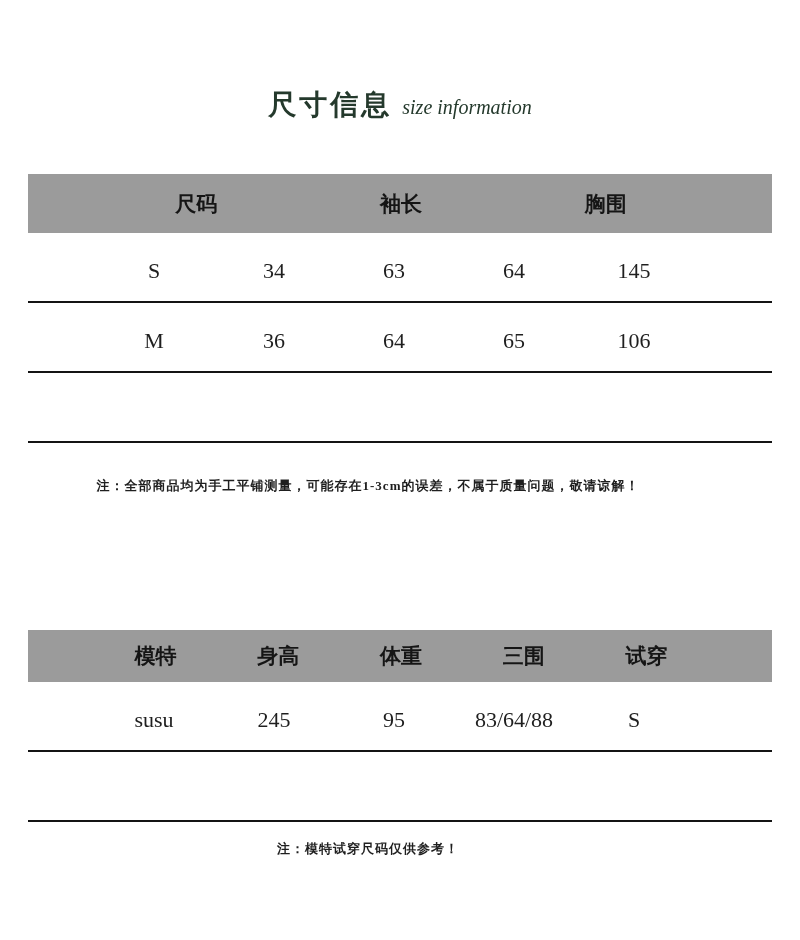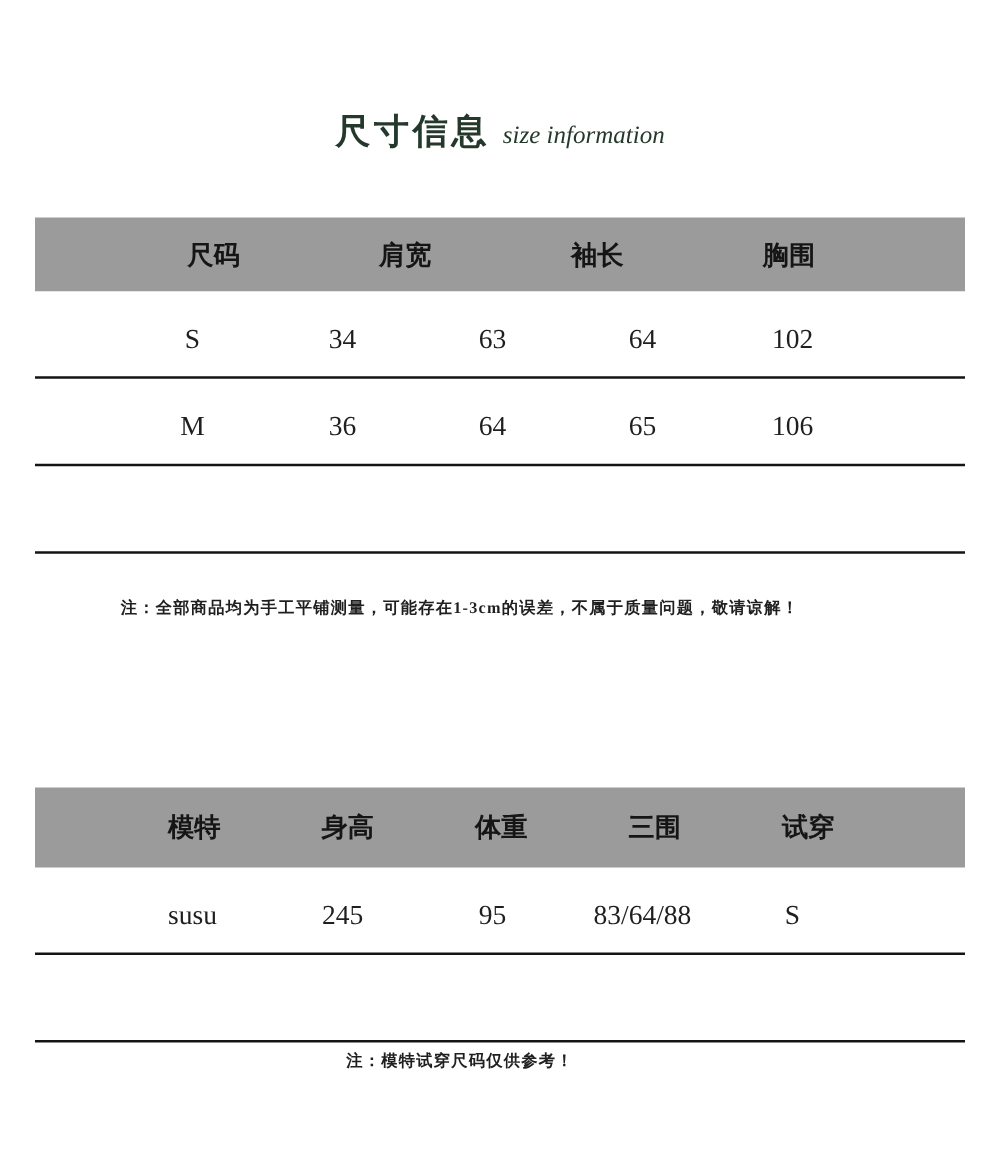--- a/index.html
+++ b/index.html
@@ -73,21 +73,21 @@
     font-size: 22px;
     color: #1f1f1f;
   }
   .row-70 { height: 70px; padding-top: 8px; }
   .row-empty { height: 70px; }
 
   #size-table { top: 174px; }
   #size-table .tbl-header { height: 59px; }
 
   #model-table { top: 630px; }
-  #model-table .tbl-header { height: 64px; }
+  #model-table .tbl-header { height: 52px; }
 
   
   .note {
     position: absolute;
     left: 0;
     width: 736px;
     text-align: center;
     font-size: 13px;
     font-weight: bold;
     color: #1f1f1f;
@@ -101,30 +101,29 @@
 
 <div class="page">
 
   <div class="title-wrap">
     <span class="title-cn">尺寸信息</span><span class="title-en">size information</span>
   </div>
 
   <div class="tbl" id="size-table">
     <div class="tbl-header">
       <div class="cell">尺码</div>
-      <div class="cell">肩宽</div>
       <div class="cell">袖长</div>
       <div class="cell">胸围</div>
     </div>
     <div class="tbl-row row-70">
       <div class="cell">S</div>
       <div class="cell">34</div>
       <div class="cell">63</div>
       <div class="cell">64</div>
-      <div class="cell">102</div>
+      <div class="cell">145</div>
     </div>
     <div class="tbl-row row-70">
       <div class="cell">M</div>
       <div class="cell">36</div>
       <div class="cell">64</div>
       <div class="cell">65</div>
       <div class="cell">106</div>
     </div>
     <div class="tbl-row row-empty"></div>
   </div>

